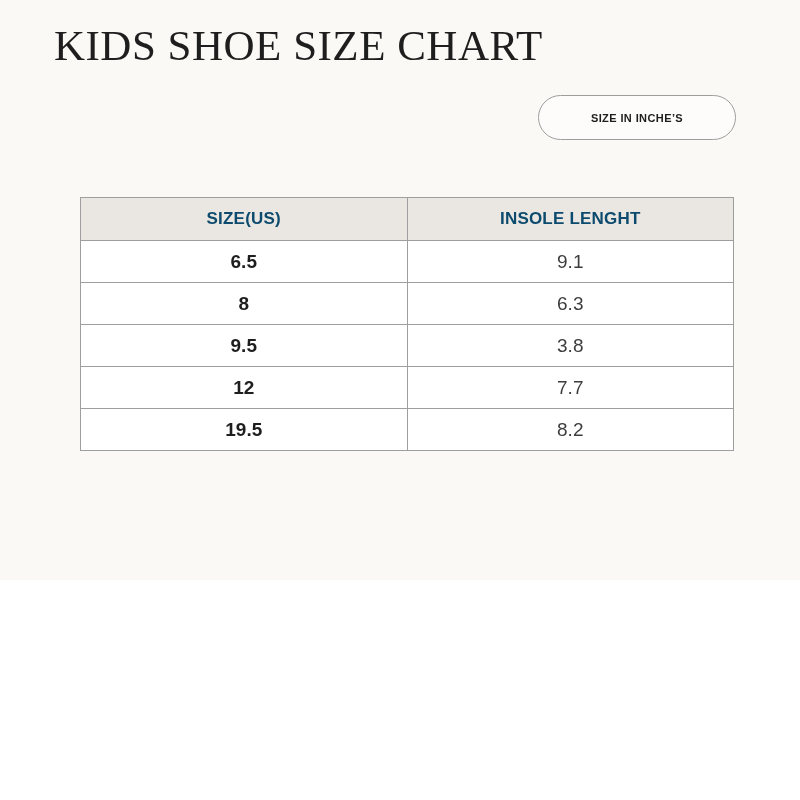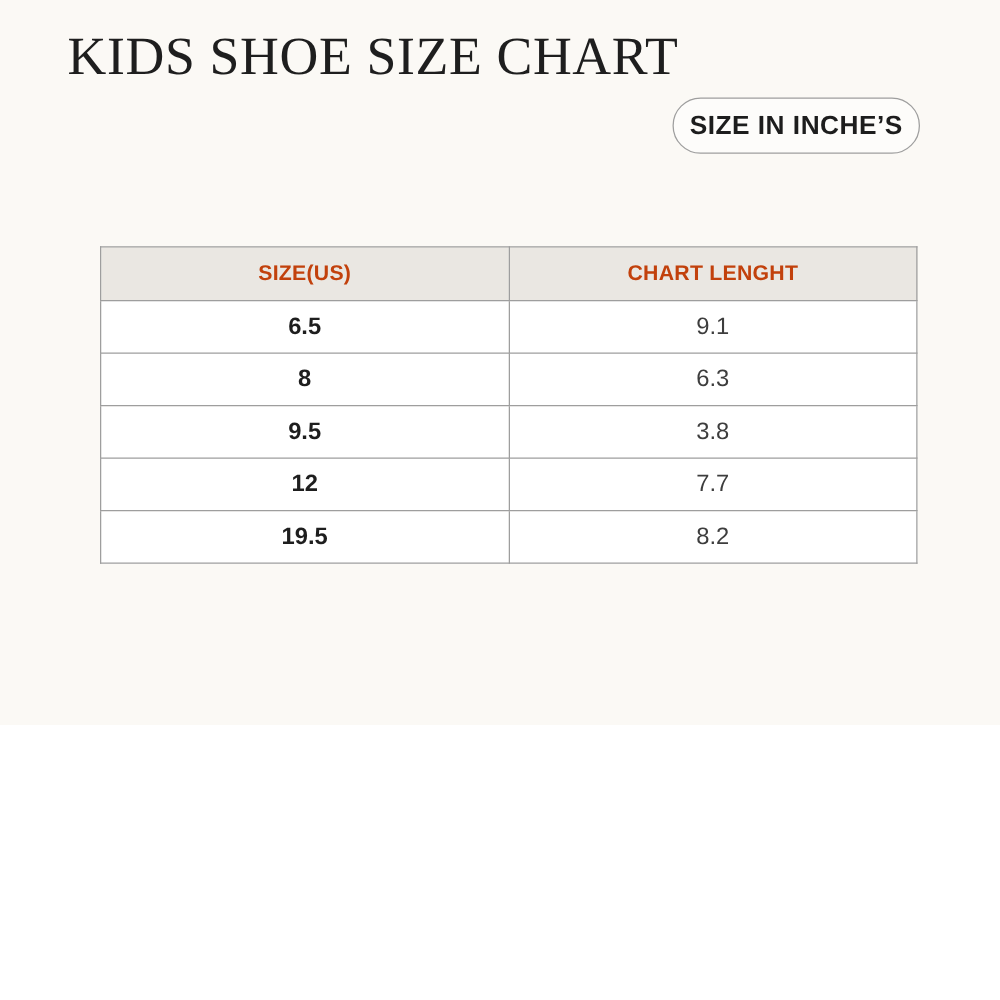--- a/index.html
+++ b/index.html
@@ -27,30 +27,30 @@
     font-size: 43px;
     line-height: 1.0;
     letter-spacing: 0.5px;
     color: var(--title-color, #1e1e1e);
     white-space: nowrap;
   }
 
   .unit-pill {
     position: absolute;
     left: 538px;
-    top: 78px;
+    top: 95px;
     width: 198px;
     height: 45px;
     border: 1px solid var(--border-color, #8f8f8f);
     border-radius: 23px;
     background: var(--pill-bg, #fdfcfa);
     display: flex;
     align-items: center;
     justify-content: center;
-    font-size: 21px;
+    font-size: 11px;
     font-weight: 600;
     letter-spacing: 0.4px;
     color: #1d1d1d;
     cursor: pointer;
   }
 
   table.size-table {
     position: absolute;
     left: 80px;
     top: 197px;
@@ -66,21 +66,21 @@
     vertical-align: middle;
     width: 50%;
   }
 
   .size-table th {
     height: 43px;
     background: var(--header-bg, #eae7e2);
     font-size: 17px;
     font-weight: 700;
     letter-spacing: 0.2px;
-    color: #c2410c;
+    color: #0c4a6e;
   }
 
   .size-table td {
     height: 42px;
     background: var(--cell-bg, #ffffff);
     font-size: 19px;
   }
 
   .size-table td.col-size {
     font-weight: 700;
@@ -100,21 +100,21 @@
   <h1 class="page-title">KIDS SHOE SIZE CHART</h1>
 
   <div class="unit-pill">
     <span>SIZE IN INCHE’S</span>
   </div>
 
   <table class="size-table">
     <thead>
       <tr>
         <th>SIZE(US)</th>
-        <th>CHART LENGHT</th>
+        <th>INSOLE LENGHT</th>
       </tr>
     </thead>
     <tbody>
       <tr>
         <td class="col-size">6.5</td>
         <td class="col-insole">9.1</td>
       </tr>
       <tr>
         <td class="col-size">8</td>
         <td class="col-insole">6.3</td>

